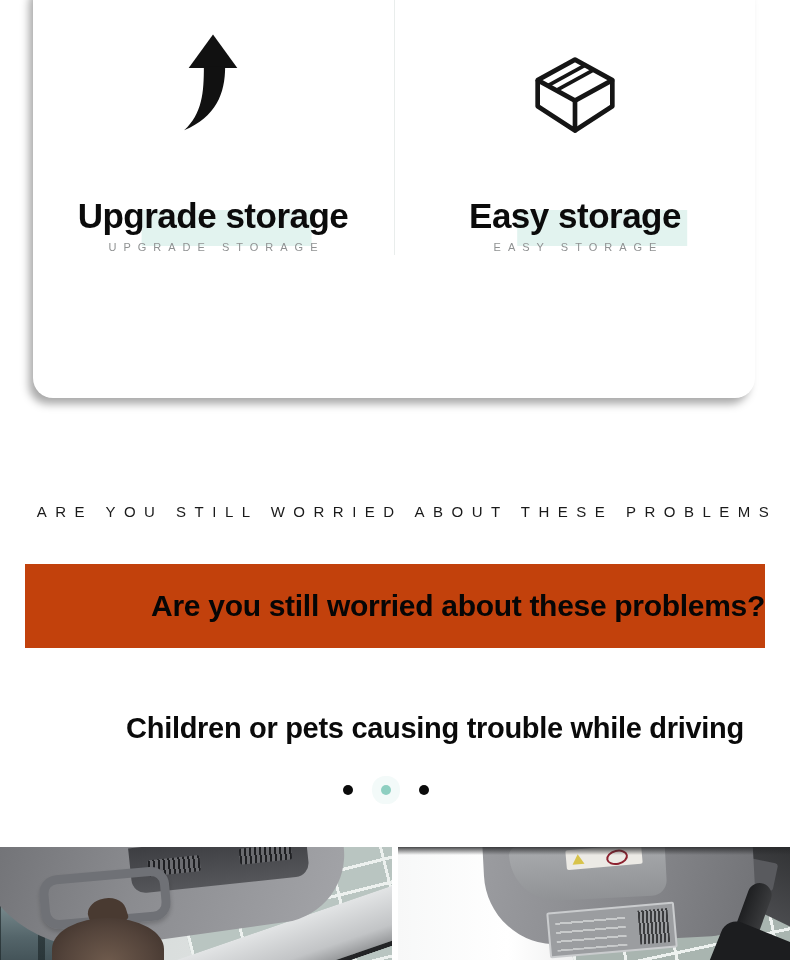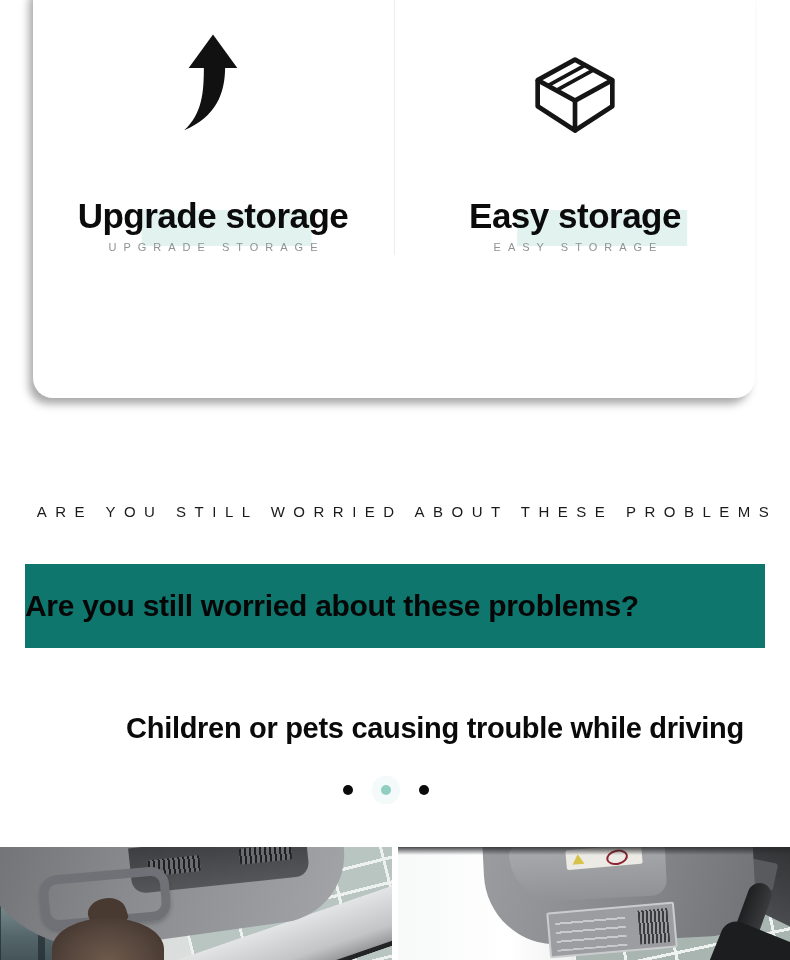--- a/index.html
+++ b/index.html
@@ -22,22 +22,22 @@
   .title-highlight{position:absolute;top:18px;left:50%;width:170px;height:36px;
     transform:translateX(-42%);background:#e2f3ef;}
   .feature-title{position:relative;margin:0;font-size:35px;line-height:48px;font-weight:700;
     color:#0b0b0b;letter-spacing:-0.5px;}
   .feature-subtitle{position:absolute;top:263px;left:0;width:100%;font-size:11px;
     letter-spacing:7px;padding-left:7px;box-sizing:border-box;color:#8f9192;font-weight:400;}
 
   
   .eyebrow{position:absolute;top:503px;left:0;width:100%;text-align:center;font-size:15px;
     letter-spacing:8.5px;padding-left:24px;box-sizing:border-box;color:#1a1a1a;font-weight:400;}
-  .heading-band{position:absolute;top:564px;left:25px;width:740px;height:84px;background:#0f766e;
-    display:flex;align-items:center;justify-content:flex-start;}
+  .heading-band{position:absolute;top:564px;left:25px;width:740px;height:84px;background:#c2410c;
+    display:flex;align-items:center;justify-content:flex-end;}
   .main-heading{margin:0;font-size:30px;font-weight:700;color:#060606;letter-spacing:-0.3px;}
   .sub-heading{position:absolute;top:712px;left:0;width:100%;margin:0;text-align:center;
     font-size:29px;font-weight:700;color:#0a0a0a;letter-spacing:-0.3px;padding-left:40px;}
 
   
   .dots{position:absolute;top:785px;left:343px;display:flex;gap:28px;}
   .dot{width:10px;height:10px;border-radius:50%;background:#0b0b0b;cursor:pointer;}
   .dot.active{box-shadow:0 0 0 9px rgba(160,214,203,0.12);}
 
   

